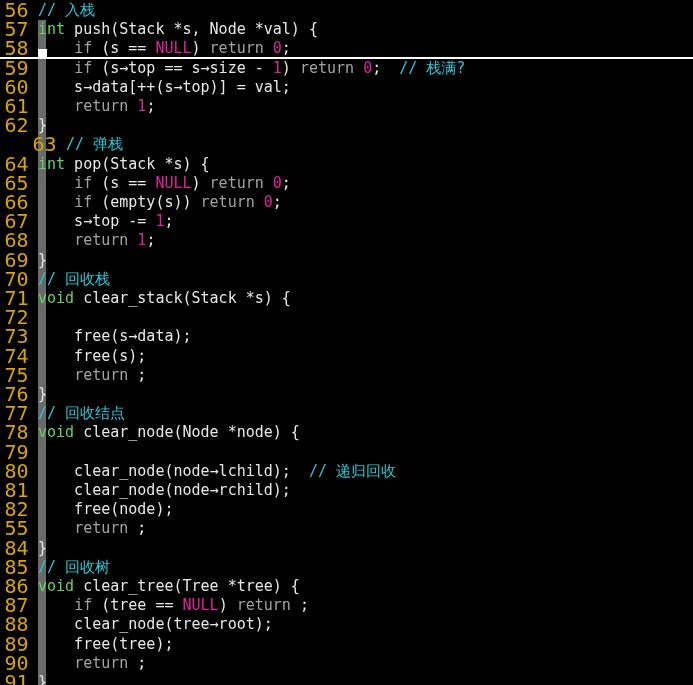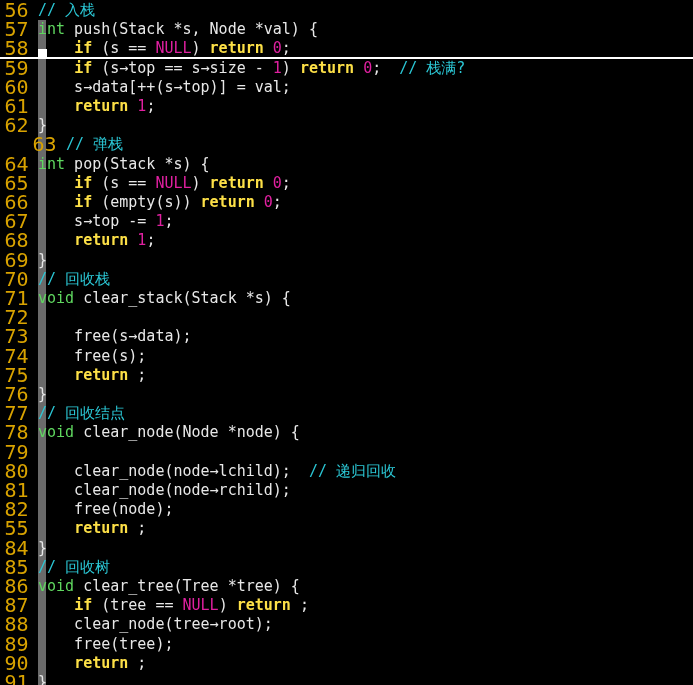--- a/index.html
+++ b/index.html
@@ -80,21 +80,21 @@
     left: 38px;
     bottom: 2px;
     width: 9px;
     height: 8px;
     background: #ffffff;
   }
 
   
   .t-cmt   { color: #2bc8d6; }
   .t-kw    { color: #5fd75f; }
-  .t-ctl   { color: #fde047; font-weight: bold; }
+  .t-ctl   { color: #a3a3a3; }
   .t-num   { color: #e020a0; }
   .t-const { color: #e020a0; }
   .t-plain { color: #e8e8e8; }
 </style>
 </head>
 <body>
 
 <div id="editor">
   <div class="indent-guide" style="top: 20.2px; height: 672px;"></div>
   <div class="code-area">

